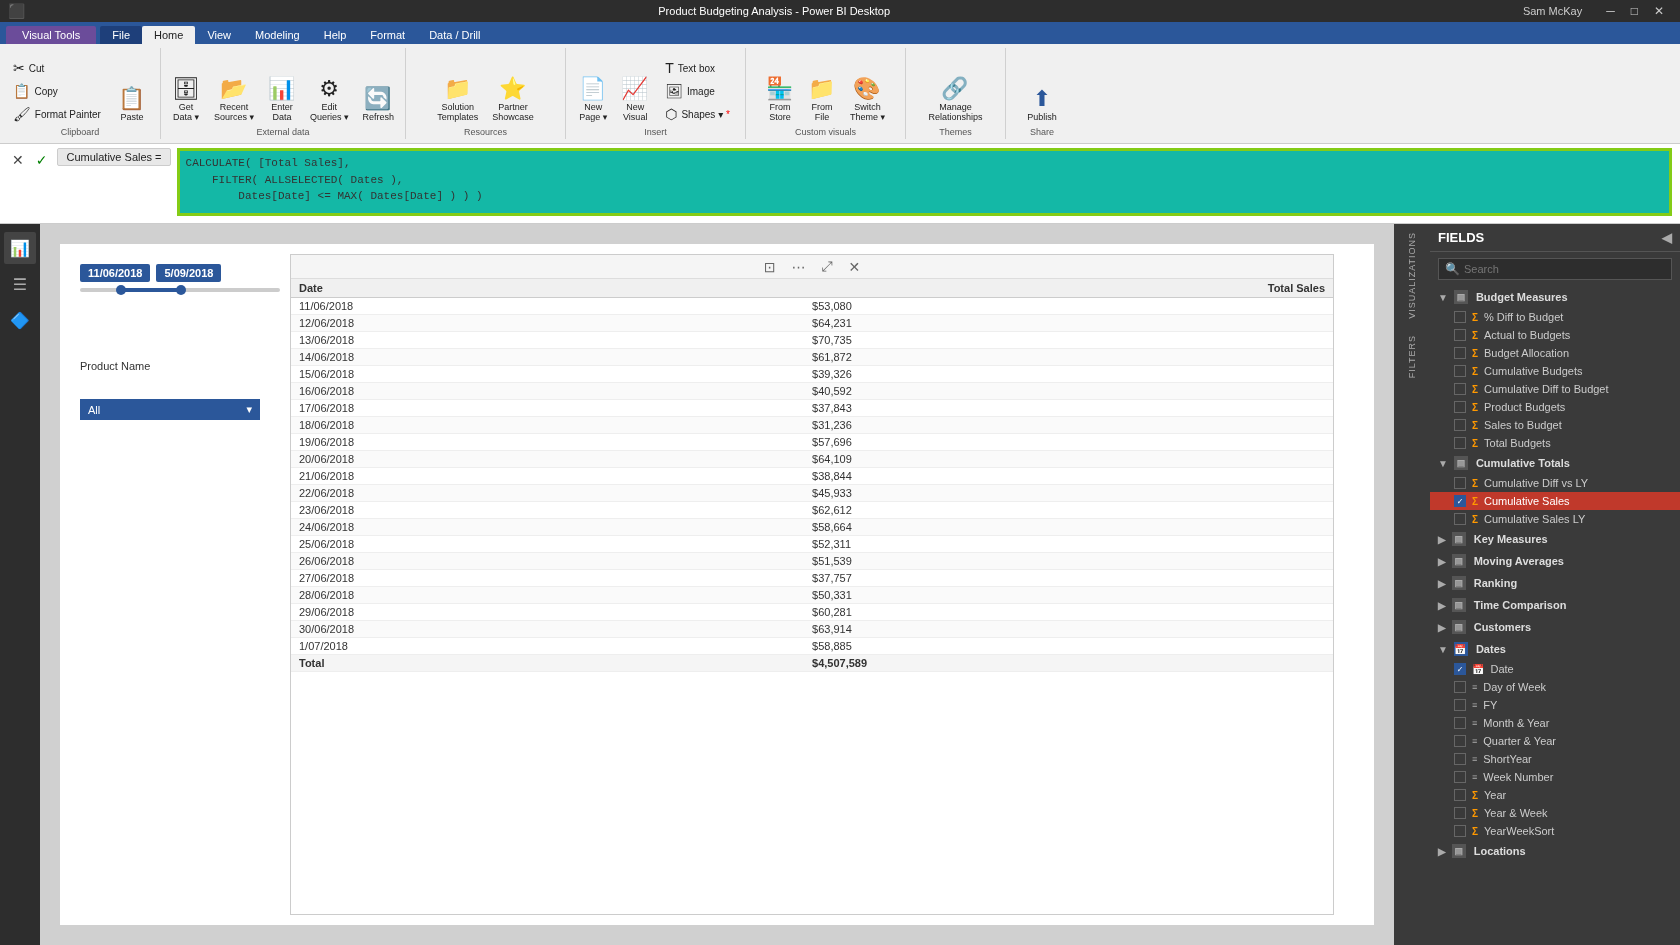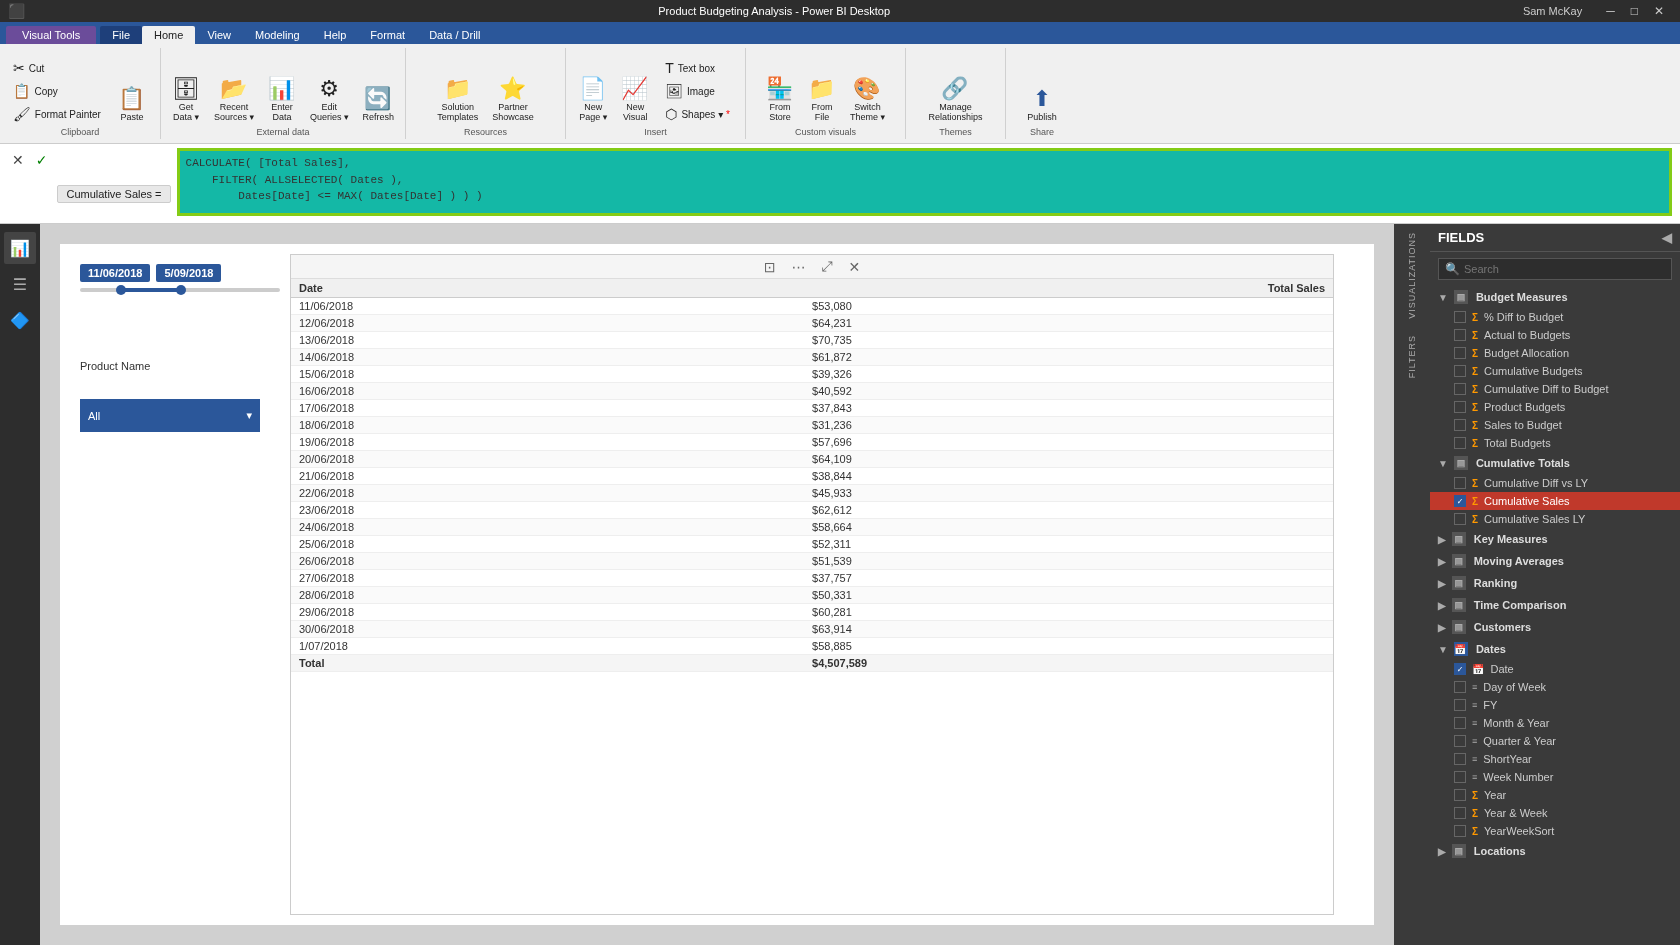--- a/index.html
+++ b/index.html
@@ -114,21 +114,20 @@
       padding: 4px 8px;
       gap: 6px;
     }
     #formula-bar .formula-name {
       background: #e8e8e8;
       border: 1px solid #ccc;
       padding: 2px 8px;
       font-size: 11px;
       border-radius: 2px;
       white-space: nowrap;
-      margin-top: 37px;
     }
     #formula-bar .formula-text {
       flex: 1;
       background: #14b8a6;
       border: 3px solid #84cc16;
       padding: 4px 6px;
       font-size: 11px;
       font-family: 'Courier New', monospace;
       min-height: 68px;
       resize: none;
@@ -238,21 +237,21 @@
       font-size: 11px;
       color: #333;
       margin-bottom: 4px;
       font-weight: 500;
     }
     .filter-select {
       width: 100%;
       background: #2b579a;
       color: #fff;
       border: none;
-      padding: 10px 8px;
+      padding: 4px 8px;
       font-size: 11px;
       display: flex;
       align-items: center;
       justify-content: space-between;
       cursor: pointer;
       margin-top: 27px;
     }
 
     
     #data-table {

